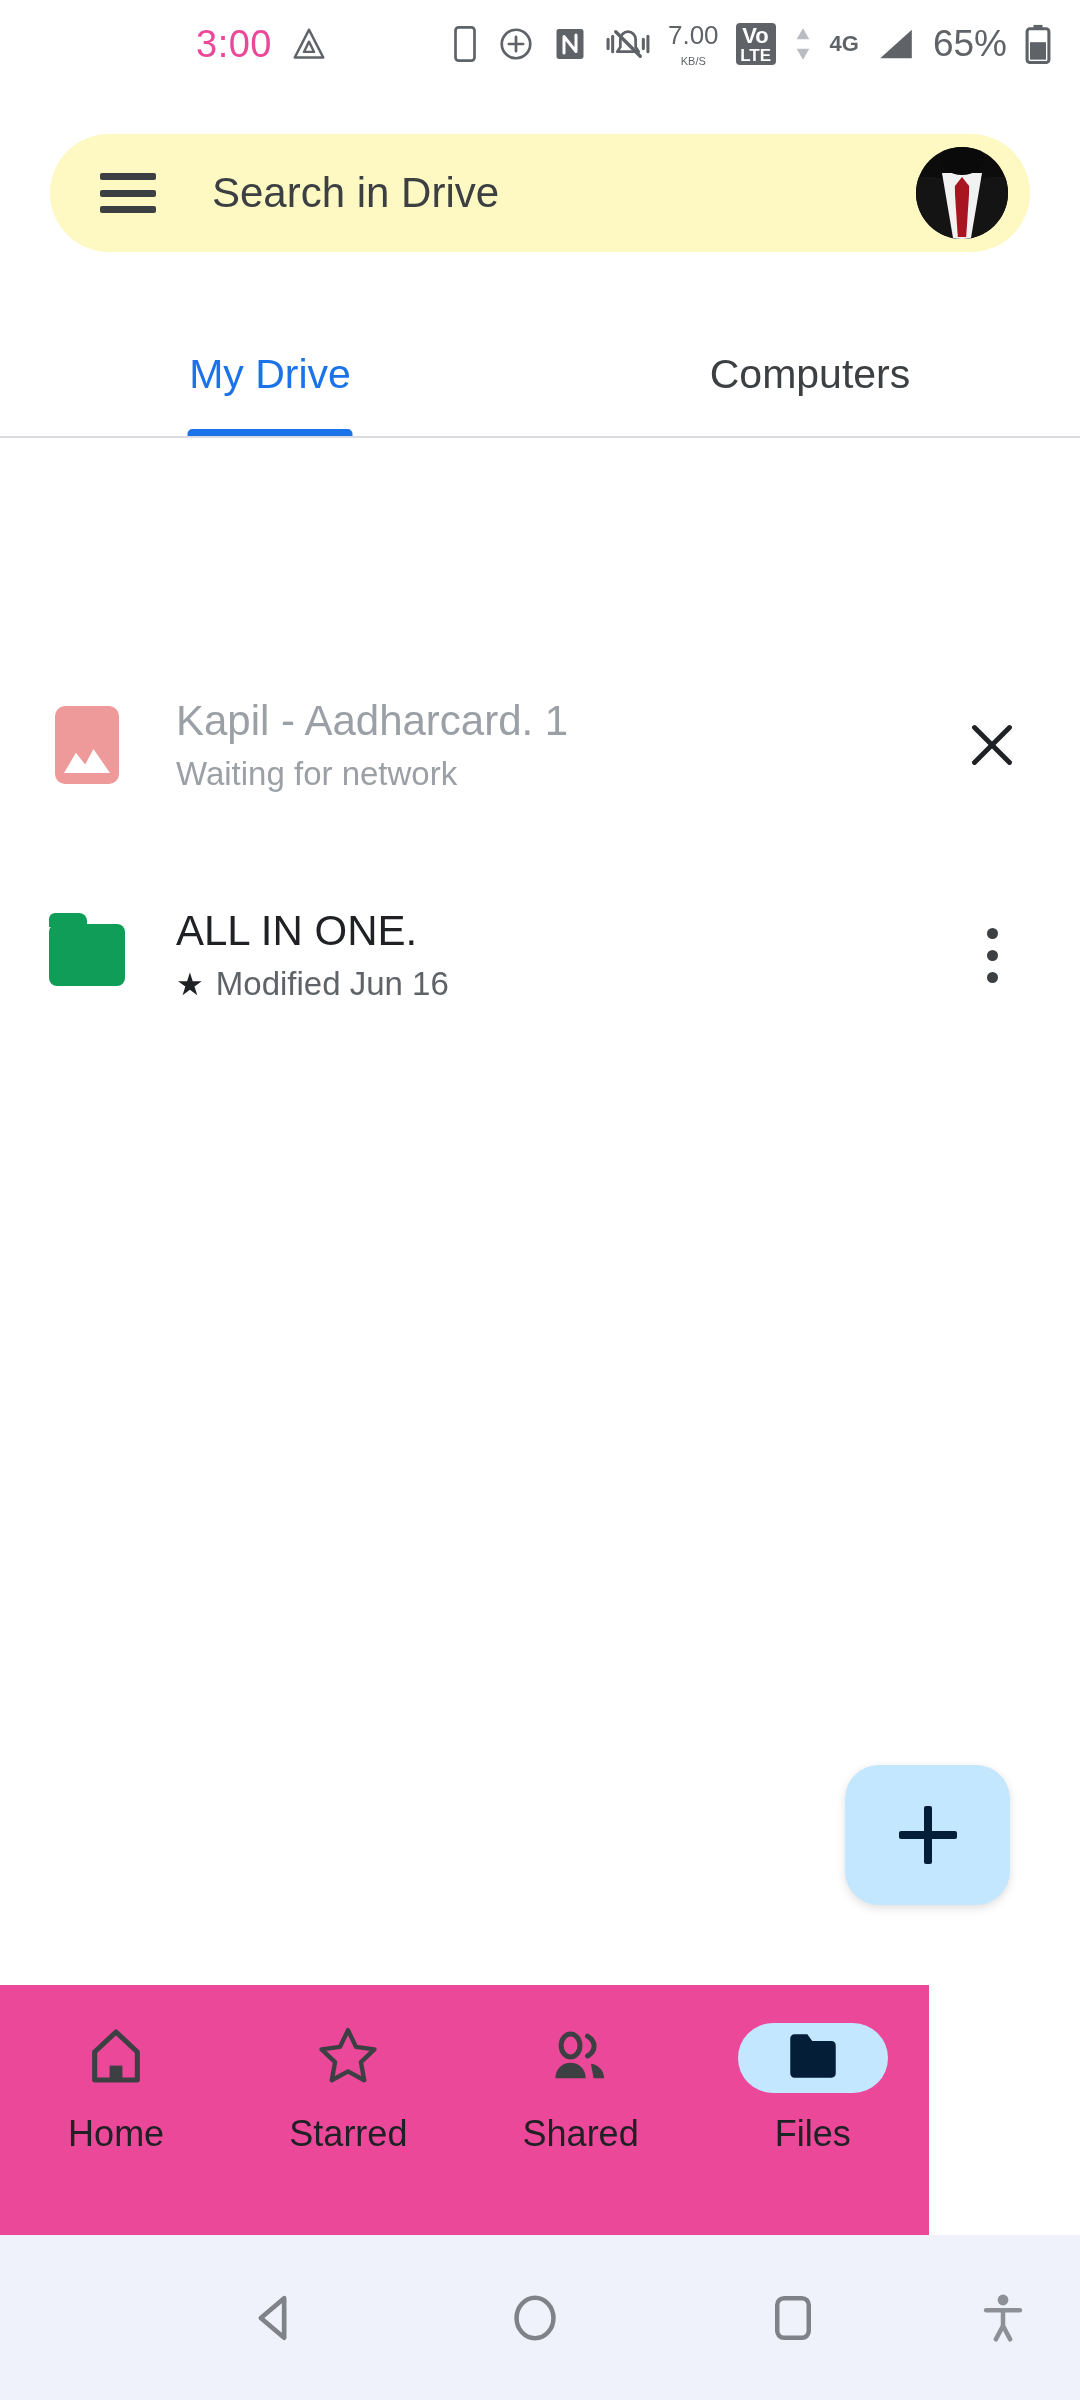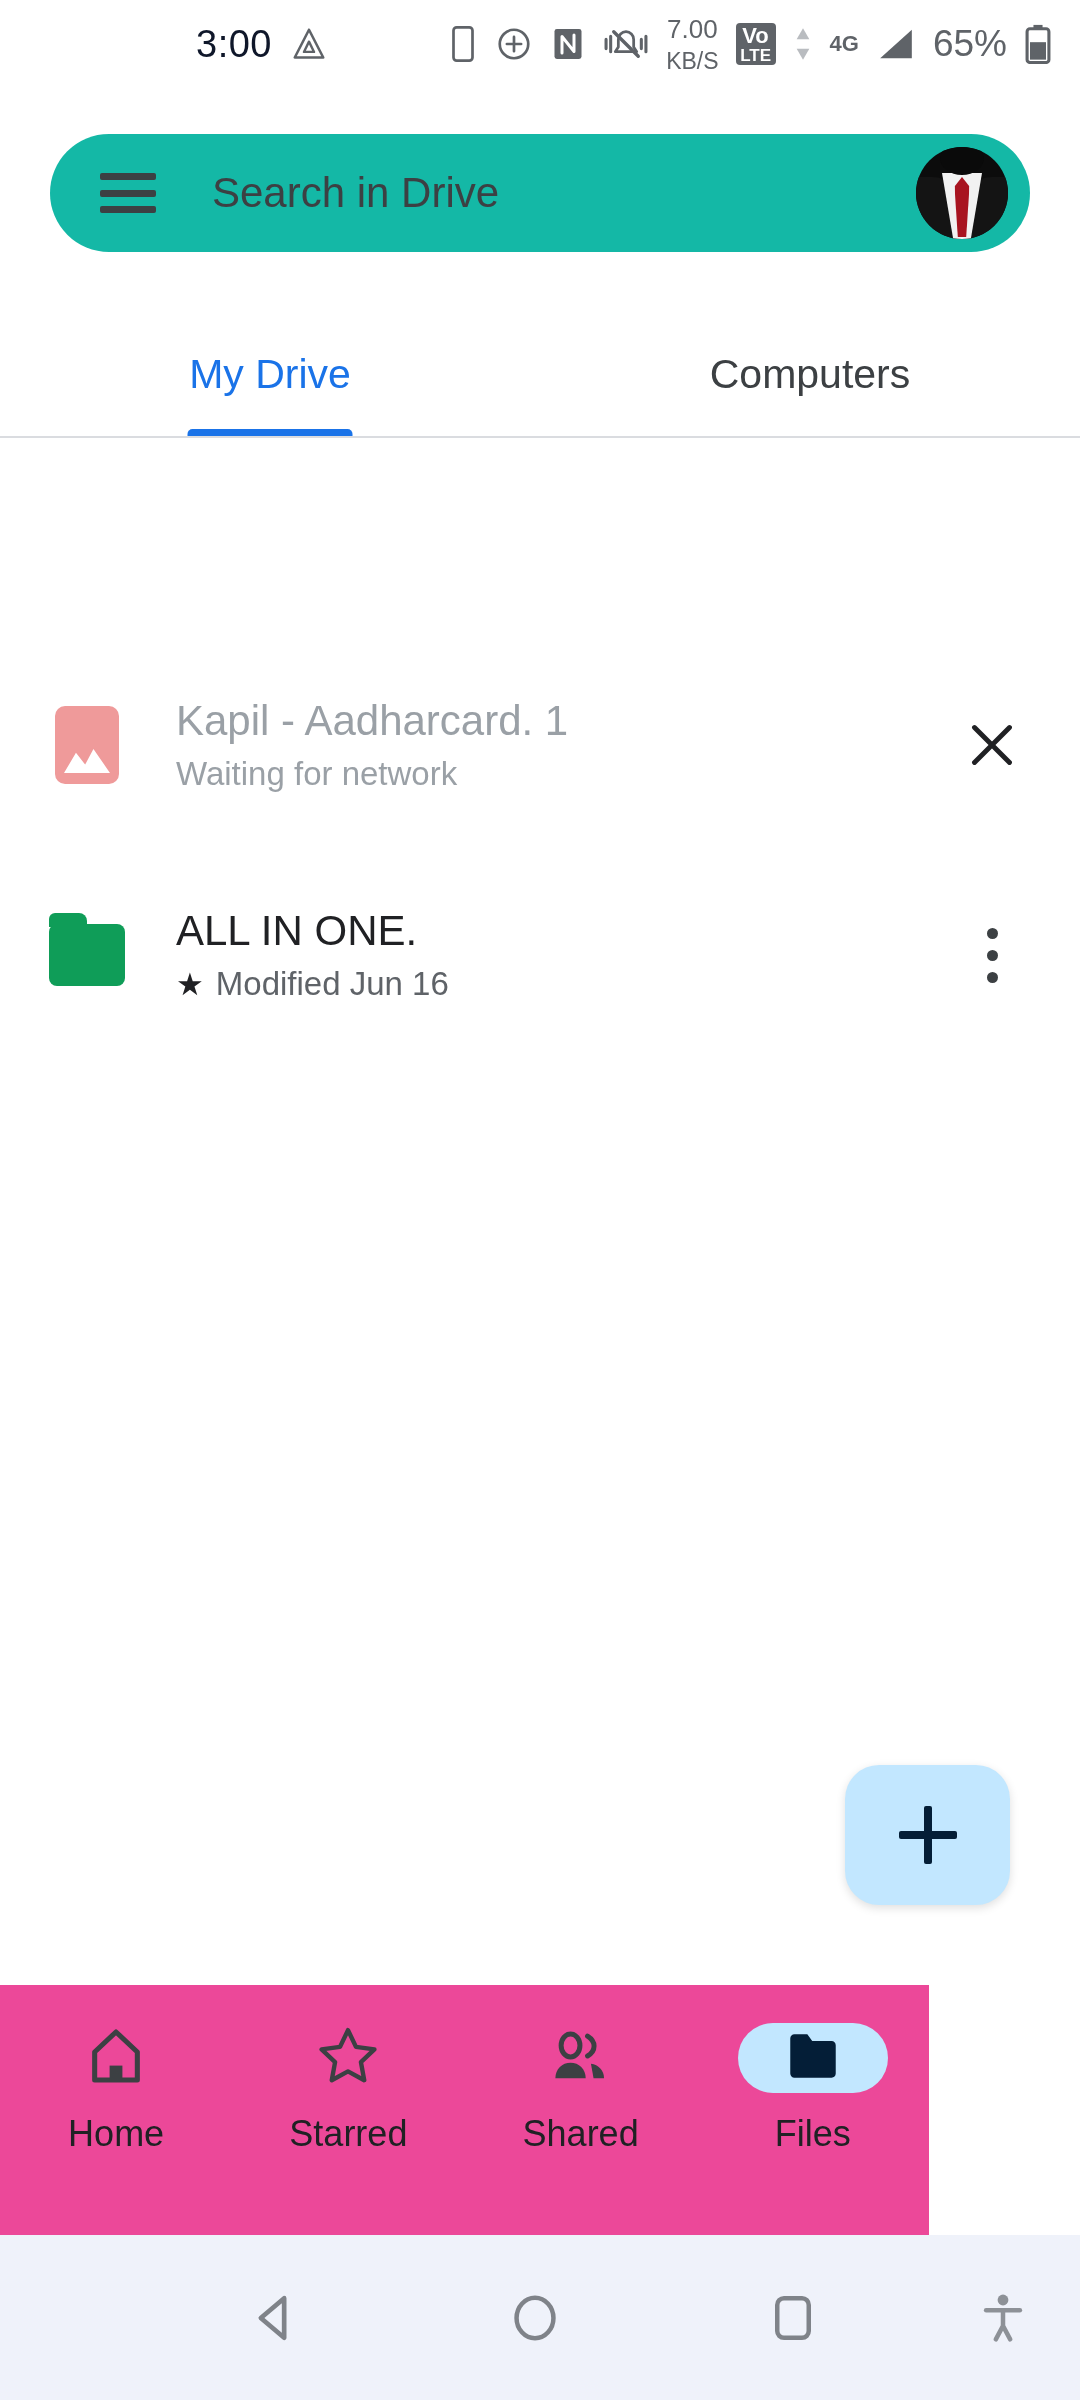--- a/index.html
+++ b/index.html
@@ -10,40 +10,40 @@
     overflow:hidden;
   }
   #screen { position:relative; width:1080px; height:2400px; background:#ffffff; }
 
   
   .statusbar{
     position:absolute; top:0; left:0; width:1080px; height:88px;
     display:flex; align-items:center; background:#ffffff;
   }
   .sb-left{ display:flex; align-items:center; gap:18px; margin-left:196px; }
-  .sb-time{ font-size:38px; color:#0f172a; letter-spacing:.5px; }
+  .sb-time{ font-size:38px; color:#ec4899; letter-spacing:.5px; }
   .sb-right{ display:flex; align-items:center; gap:17px; margin-left:auto; margin-right:28px; }
   .sb-ico{ display:flex; align-items:center; justify-content:center; color:#5f6368; }
   .sb-netspeed{ display:flex; flex-direction:column; align-items:center; line-height:1; color:#5f6368; }
   .sb-netspeed .v{ font-size:26px; }
-  .sb-netspeed .u{ font-size:23px; margin-top:8px;text-align:right; }
+  .sb-netspeed .u{ font-size:11px; margin-top:8px;text-align:right; }
   .volte{
     display:flex; flex-direction:column; align-items:center; justify-content:center;
     width:40px; height:42px; background:#5f6368; color:#fff; border-radius:4px;
     font-size:17px; font-weight:700; line-height:1;
   }
   .volte .l1{ font-size:22px; }
   .volte .l2{ font-size:17px; }
   .g4{ font-size:22px; color:#5f6368; font-weight:600; }
   .sb-batt{ font-size:37px; color:#5f6368; }
 
   
   .searchbar{
     position:absolute; top:134px; left:50px; width:980px; height:118px;
-    background:#14b8a6; border-radius:60px; display:flex; align-items:center;
+    background:#fef9c3; border-radius:60px; display:flex; align-items:center;
   }
   .hamburger{ width:56px; height:40px; margin-left:50px; display:flex; flex-direction:column; justify-content:space-between; cursor:pointer;}
   .hamburger span{ display:block; height:7px; background:#3c4043; border-radius:2px; }
   .search-text{ margin-left:56px; font-size:42px; color:#3c4043; }
   .avatar{
     width:92px; height:92px; border-radius:50%; margin-left:auto; margin-right:22px;
     overflow:hidden; position:relative; background:#0c0c0c;
   }
   .av-shoulderL,.av-shoulderR{ position:absolute; bottom:0; width:46px; height:62px; background:#141414; }
   .av-shoulderL{ left:0; border-top-right-radius:30px;}

